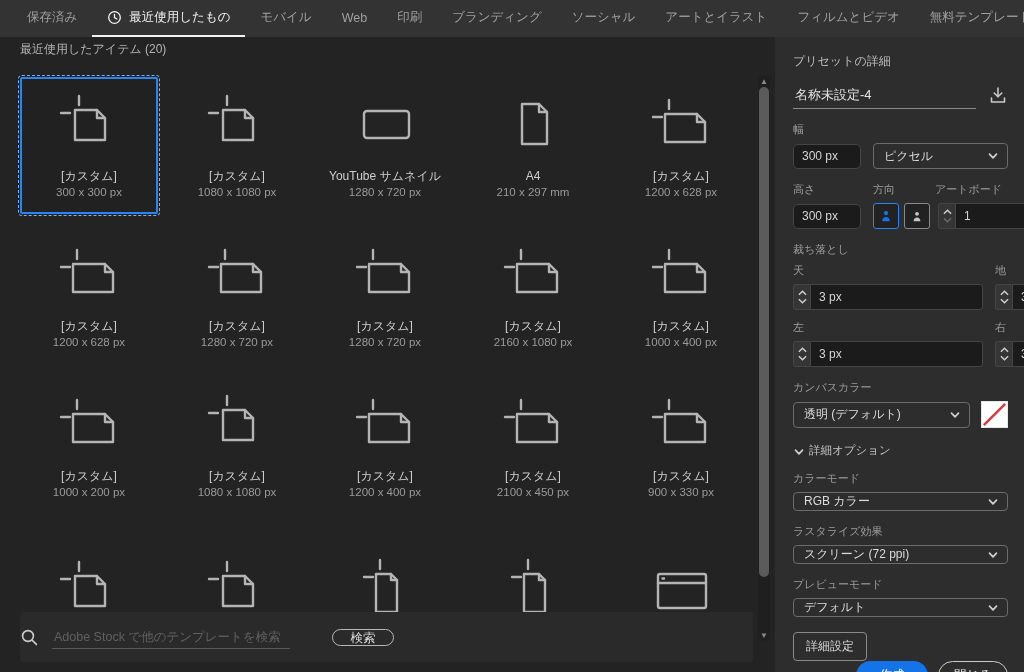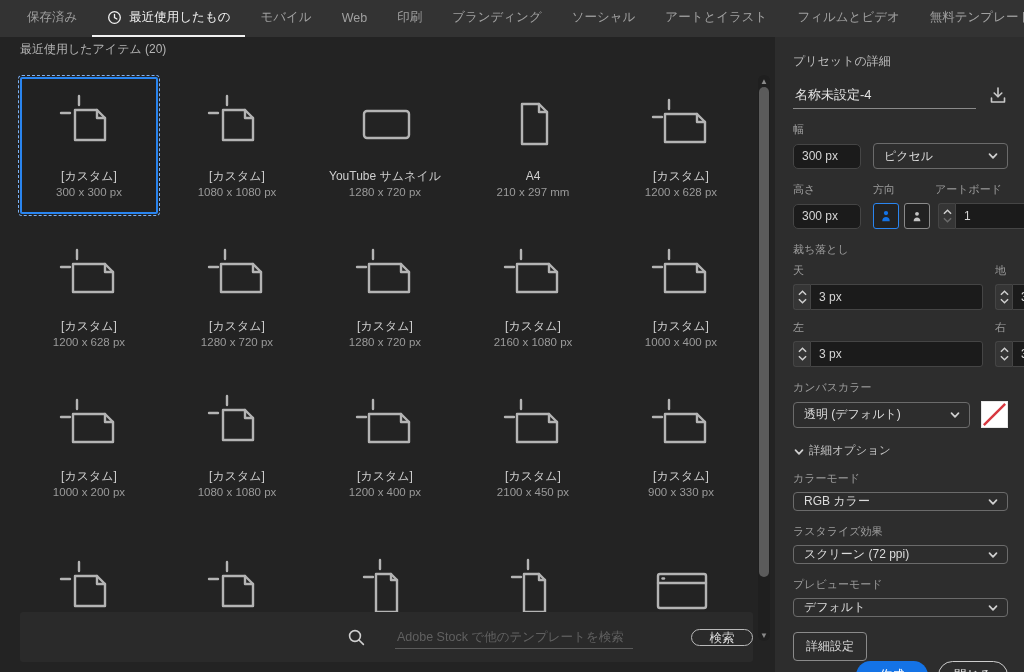--- a/index.html
+++ b/index.html
@@ -30,21 +30,21 @@
   .tile .t-size { font-size:11.5px; color:#9a9a9a; line-height:16px; }
 
   
   .scrollbar { position:absolute; right:5px; top:38px; width:12px; height:566px; background:#1f1f1f; border-radius:6px; }
   .sb-arrow { position:absolute; left:0; width:12px; height:12px; display:flex; align-items:center; justify-content:center; color:#8a8a8a; font-size:8px; }
   .sb-up { top:0; } .sb-down { bottom:0; }
   .sb-thumb { position:absolute; left:1px; top:12px; width:10px; height:490px; background:#5b5b5b; border-radius:5px; }
 
   
   .searchbar { position:absolute; left:20px; right:22px; bottom:10px; height:50px; background:#2a2a2a; border-radius:3px;
-               display:flex; align-items:center; justify-content:flex-end;gap:16px; }
+               display:flex; align-items:center; justify-content:flex-start; }
   .search-ico { width:18px; height:18px; margin-right:14px; }
   .search-ico svg { width:18px; height:18px; }
   .search-input { width:238px; background:transparent; border:none; border-bottom:1px solid #5a5a5a;
                   font-size:12.5px; color:#cfcfcf; padding:4px 2px; outline:none; font-family:inherit; }
   .search-input::placeholder { color:#606060; }
   .search-btn { margin-left:42px; min-width:62px; height:17px; border-radius:14px; border:1.5px solid #b9b9b9;
                 background:transparent; color:#dcdcdc; font-size:12.5px; padding:0 14px; cursor:pointer; font-family:inherit; }
 
   
   .panel { width:249px; background:#2d2d2d; padding:16px 16px 16px 18px; display:flex; flex-direction:column; font-size:12px; }

